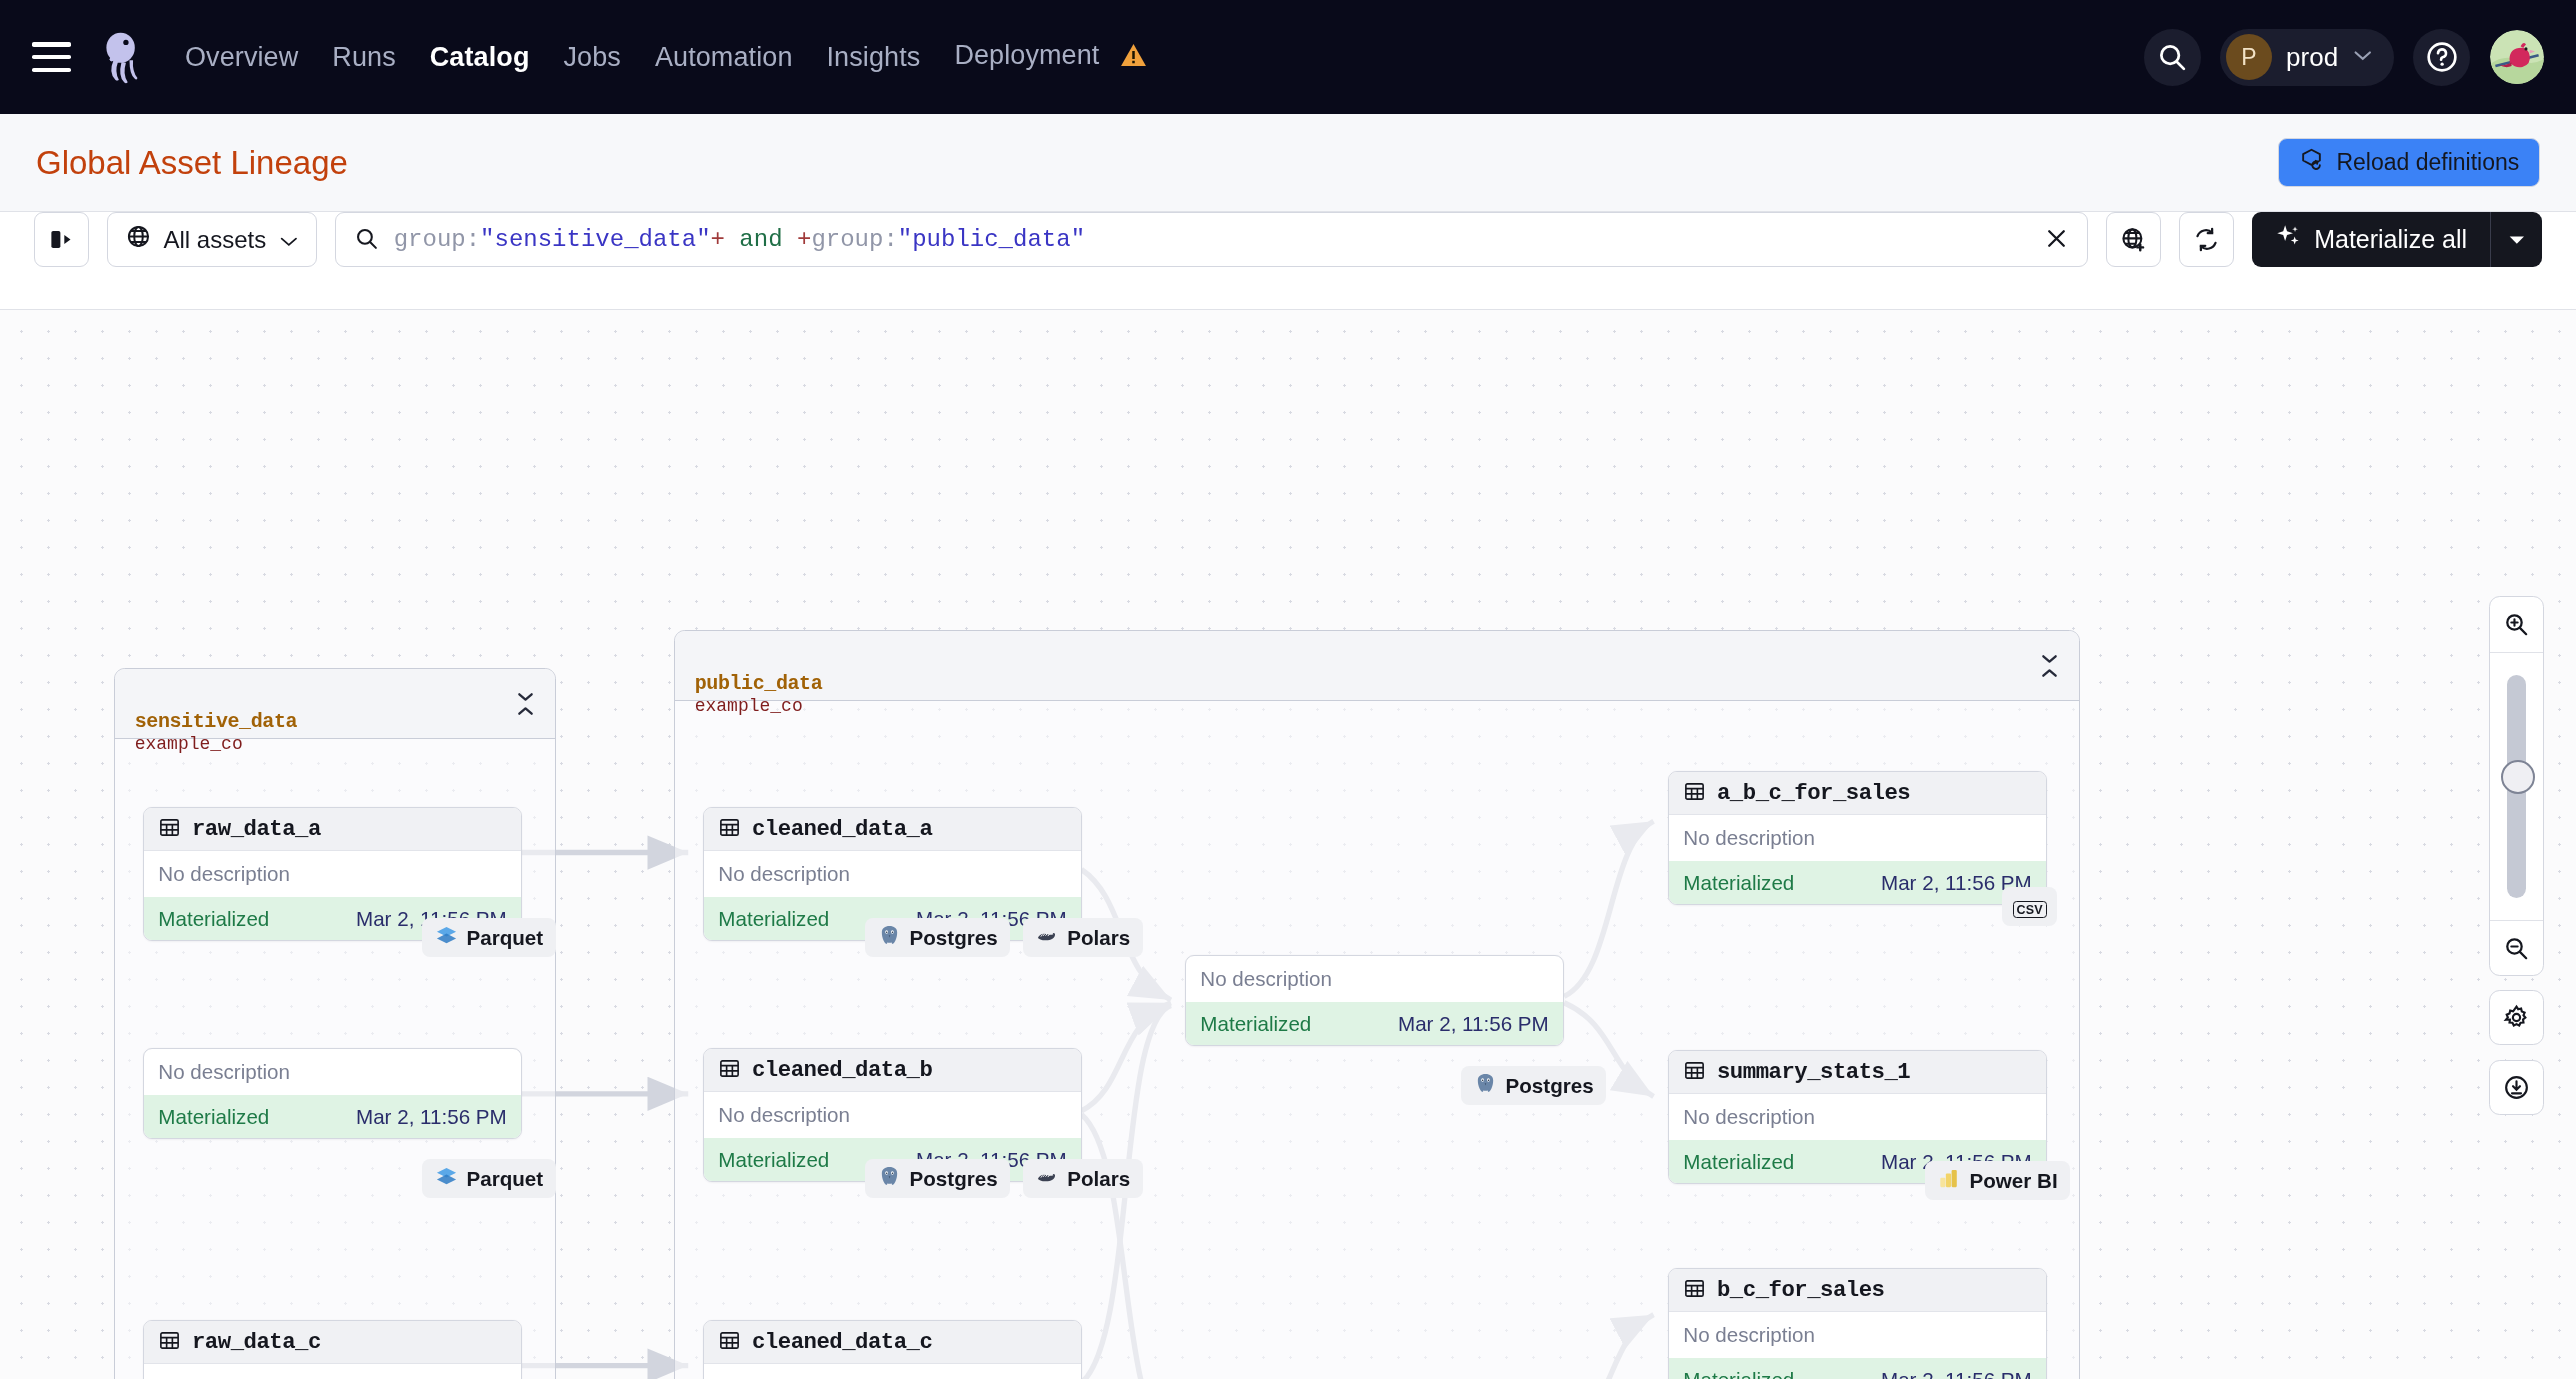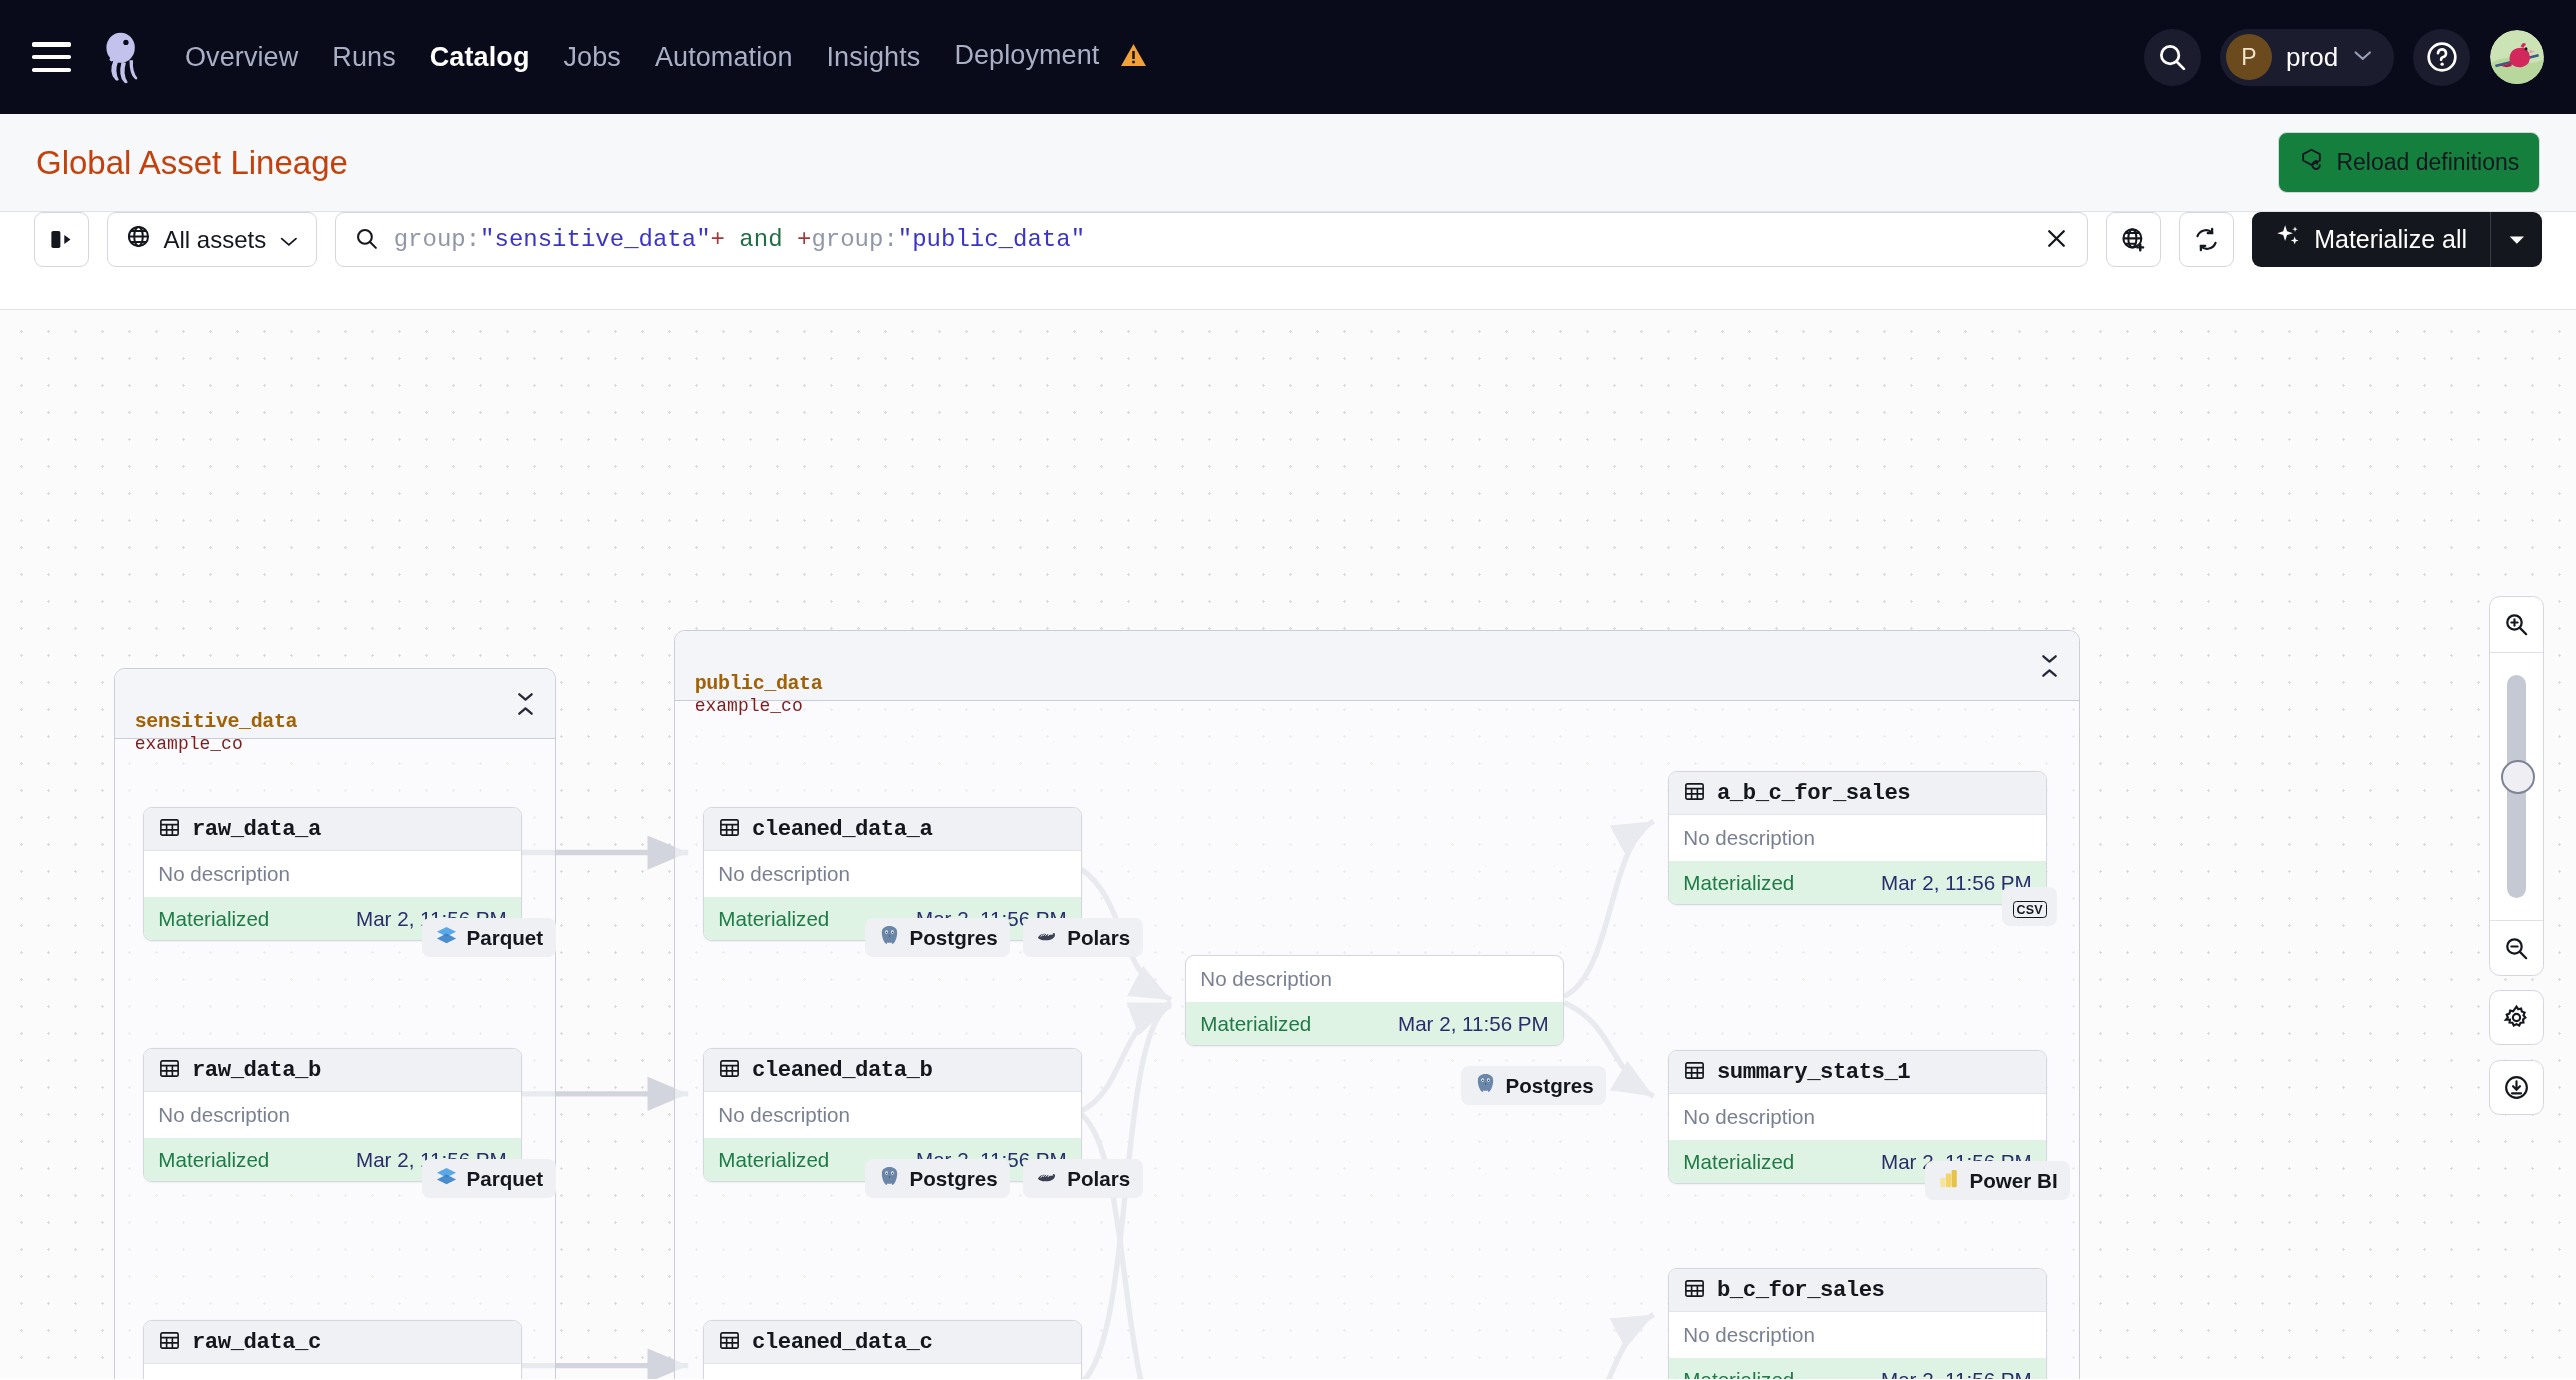--- a/index.html
+++ b/index.html
@@ -29,21 +29,21 @@
   .deploy-name { color:#fff; font-size:26px; }
   .user-avatar { width:54px;height:54px;border-radius:50%; overflow:hidden; cursor:pointer;}
 
   
   #pagehead {
     height: 98px; background:#F7F8FA; border-bottom:0.9px solid #E0E2E8;
     display:flex; align-items:center; justify-content:space-between; padding: 0 36px;
   }
   #pagetitle { font-size:33px; color:#c2410c; }
   .outline-btn {
-    height:61px; border:0.9px solid #D4D7E0; border-radius:9px; background:#15803d;
+    height:49px; border:0.9px solid #D4D7E0; border-radius:9px; background:#3b82f6;
     display:flex; align-items:center; gap:12.5px; padding:0 19.7px; font-size:23px; color:#15171F; cursor:pointer;
   }
 
   
   #toolbar { height:98px; background:#fff; border-bottom:0.9px solid #E0E2E8; display:flex; align-items:flex-start; padding:0 34px; gap:18px;}
   .tb-icon-btn { width:55px;height:55px;border:0.9px solid #D4D7E0;border-radius:9px;background:#fff;display:flex;align-items:center;justify-content:center;cursor:pointer;}
   .tb-pill { height:55px;border:0.9px solid #D4D7E0;border-radius:9px;background:#fff;display:flex;align-items:center;gap:12.5px;padding:0 18px;font-size:24px;color:#15171F;cursor:pointer;}
   #searchbox {
     flex:1; height:55px; border:0.9px solid #D4D7E0; border-radius:9px; background:#fff;
     display:flex; align-items:center; gap:14.3px; padding:0 18px; min-width:0;
@@ -339,29 +339,20 @@
       <div class="tagrow" style="left: 422px; top: 608px;">
         <div class="tag">
           <span><svg width="23" height="23" viewBox="0 0 24 24">
       <path d="M12 3 L22 8 L12 13 L2 8 Z" fill="#5BA8E8"></path>
       <path d="M12 10 L22 15 L12 20 L2 15 Z" fill="#2E7BC4" opacity=".85"></path>
     </svg></span>
           <span>Parquet</span>
         </div>
       </div>
       <div class="node" style="left: 143px; top: 738px;">
-    <div class="node-head">
-      <span>
-        <svg width="23" height="23" viewBox="0 0 24 24" fill="none" stroke="#15171F" stroke-width="1.7">
-          <rect x="3" y="4" width="18" height="16" rx="1.6"></rect>
-          <path d="M3 9h18M3 14.5h18M9 9v11M15 9v11"></path>
-        </svg>
-      </span>
-      <span class="node-title">raw_data_b</span>
-    </div>
     <div class="node-desc">No description</div>
     <div class="node-status">
       <span class="st-left">Materialized</span>
       <span class="st-right">Mar 2, 11:56 PM</span>
     </div>
       </div>
       <div class="tagrow" style="left: 422px; top: 849px;">
         <div class="tag">
           <span><svg width="23" height="23" viewBox="0 0 24 24">
       <path d="M12 3 L22 8 L12 13 L2 8 Z" fill="#5BA8E8"></path>

